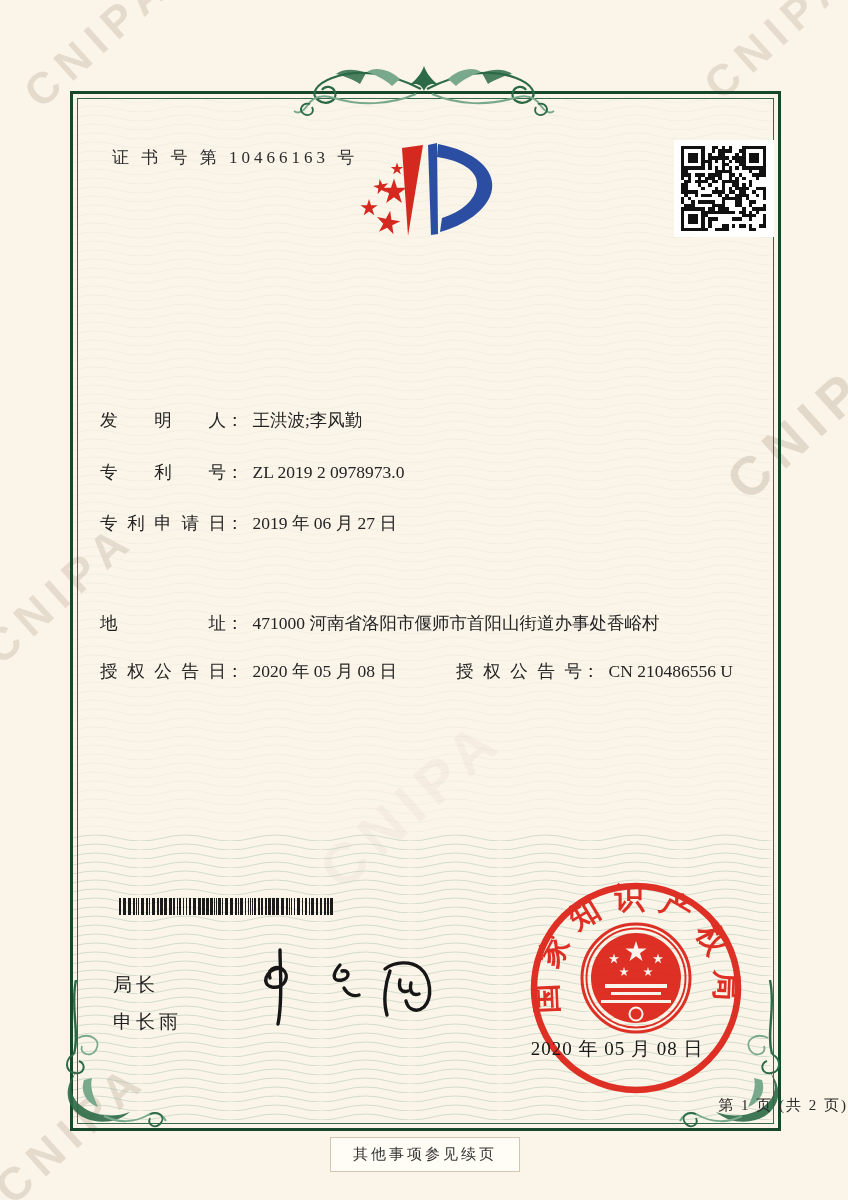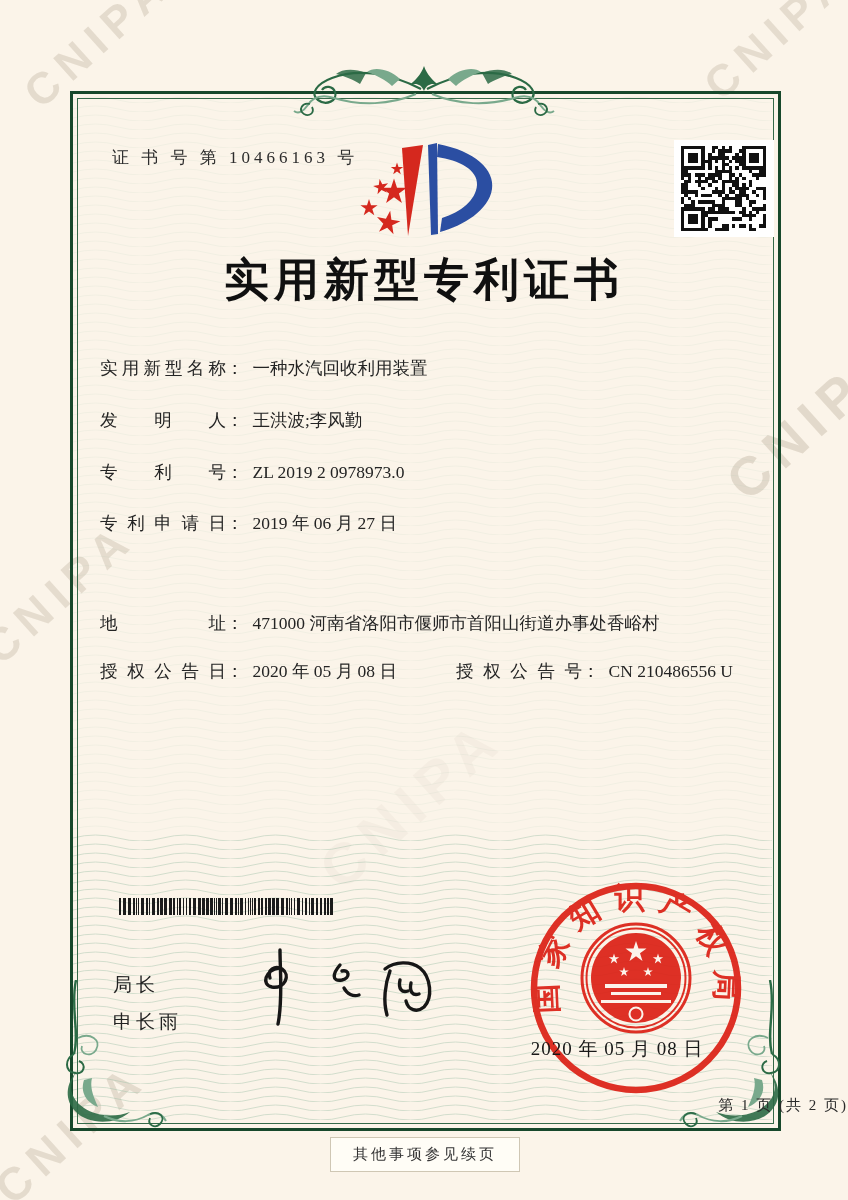--- a/index.html
+++ b/index.html
@@ -441,25 +441,21 @@
         <rect x="23.80" y="81.60" width="3.40" height="3.40" fill="#111"></rect>
         <rect x="34.00" y="81.60" width="3.40" height="3.40" fill="#111"></rect>
         <rect x="37.40" y="81.60" width="3.40" height="3.40" fill="#111"></rect>
         <rect x="40.80" y="81.60" width="3.40" height="3.40" fill="#111"></rect>
         <rect x="44.20" y="81.60" width="3.40" height="3.40" fill="#111"></rect>
         <rect x="68.00" y="81.60" width="3.40" height="3.40" fill="#111"></rect>
         <rect x="71.40" y="81.60" width="3.40" height="3.40" fill="#111"></rect>
       </svg>
   </div>
 
-  <div class="title">实用新型专利证书</div>
-
-  <div class="frow" style="top:356px;">
-    <span class="flabel">实用新型名称</span><span class="fcolon">：</span><span>一种水汽回收利用装置</span>
-  </div>
+
   <div class="frow" style="top:408px;">
     <span class="flabel">发明人</span><span class="fcolon">：</span><span>王洪波;李风勤</span>
   </div>
   <div class="frow" style="top:460px;">
     <span class="flabel">专利号</span><span class="fcolon">：</span><span>ZL 2019 2 0978973.0</span>
   </div>
   <div class="frow" style="top:511px;">
     <span class="flabel">专利申请日</span><span class="fcolon">：</span><span>2019 年 06 月 27 日</span>
   </div>
   <div class="frow" style="top:611px;">

